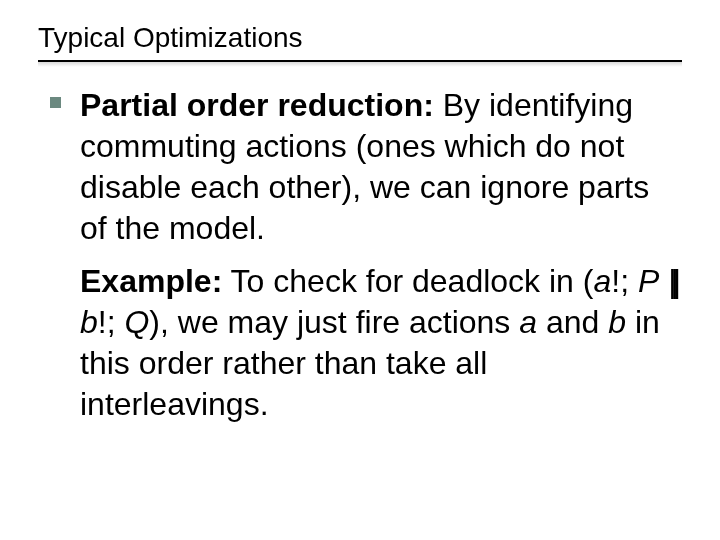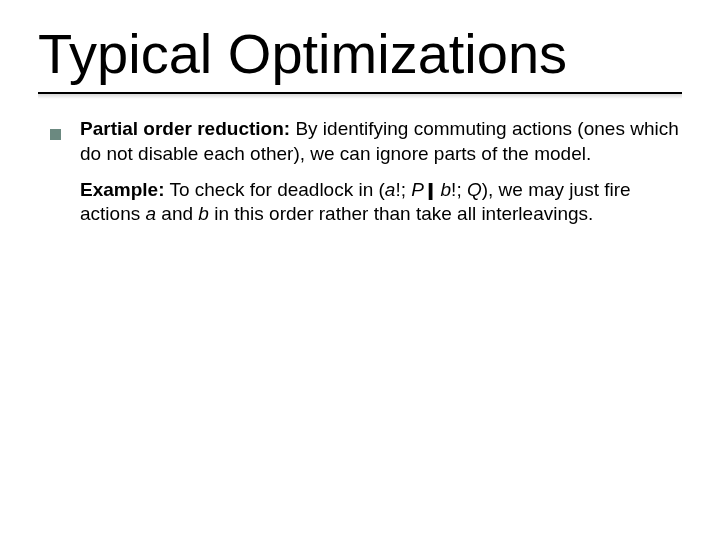--- a/index.html
+++ b/index.html
@@ -13,39 +13,39 @@
     overflow: hidden;
   }
   .slide {
     box-sizing: border-box;
     width: 720px;
     height: 540px;
     padding: 22px 38px 30px 38px;
     position: relative;
   }
   .title {
-    font-size: 56px;
+    font-size: 28px;
     font-weight: 400;
     letter-spacing: 0px;
     margin: 0 0 6px 0;
     line-height: 1.15;
   }
   .title-rule {
     border: none;
     border-top: 2px solid #000;
     margin: 0 0 8px 0;
     width: 100%;
   }
   .title-shadow {
     height: 5px;
     background: linear-gradient(to bottom, rgba(0,0,0,0.15), rgba(0,0,0,0));
     margin: -8px 0 18px 0;
   }
   .body {
-    font-size: 19px;
+    font-size: 32px;
     line-height: 1.28;
     padding-left: 42px;
   }
   .bullet-row {
     position: relative;
     margin-bottom: 2px;
   }
   .bullet-marker {
     position: absolute;
     left: -30px;

